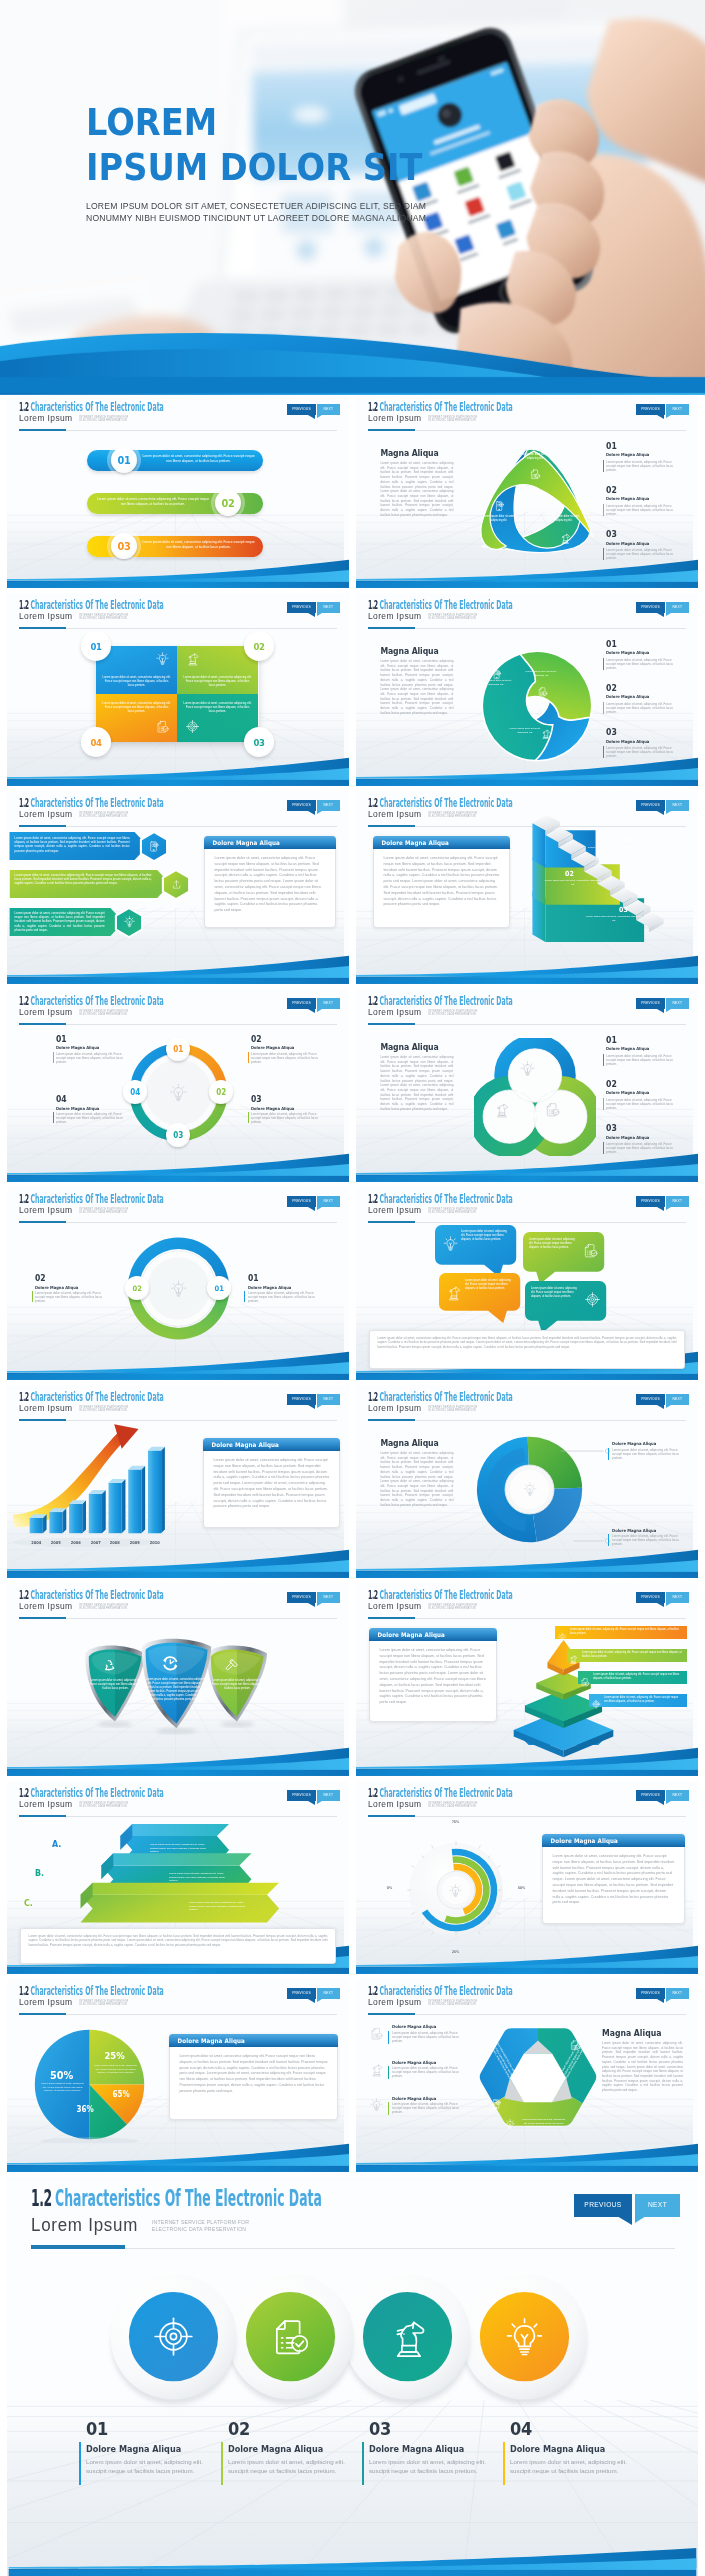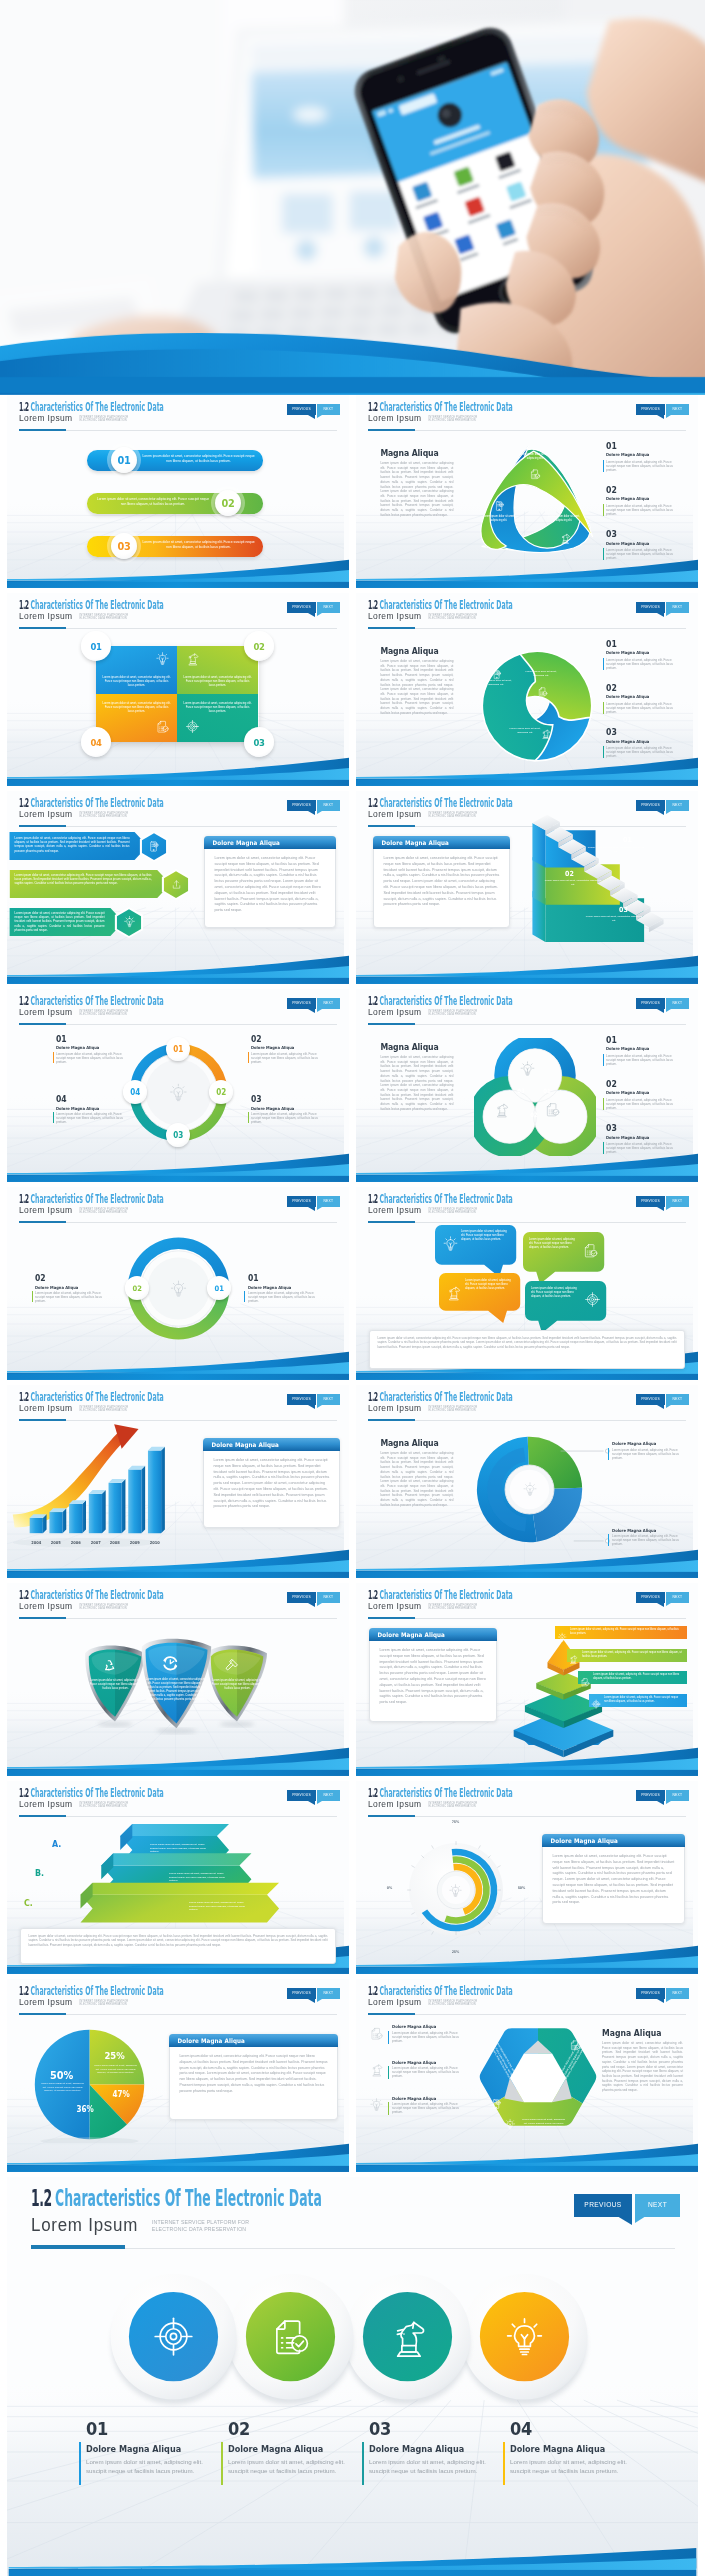--- a/index.html
+++ b/index.html
@@ -238,20 +238,26 @@
   <g filter="url(#midBlur)" opacity=".28">
     <path d="M574 118 Q600 108 622 128" stroke="#c9a08a" stroke-width="1.8" fill="none"></path>
     <path d="M578 170 Q608 162 630 182" stroke="#c9a08a" stroke-width="1.8" fill="none"></path>
     <path d="M572 224 Q602 218 624 240" stroke="#c9a08a" stroke-width="1.8" fill="none"></path>
   </g>
 
   <path d="M0 368 C 150 346 350 350 540 380 C 640 396 710 406 750 402 L750 420 L0 420 Z" fill="url(#wav1)"></path>
   <path d="M0 384 C 170 362 380 370 560 398 C 650 412 712 418 750 414 L750 420 L0 420 Z" fill="url(#wav2)"></path>
   <rect x="0" y="401" width="750" height="17" fill="#0d7cc6"></rect>
  </svg>
+      <div class="hero-title">
+        <div class="hl hl1">LOREM</div>
+        <div class="hl hl2">IPSUM DOLOR SIT</div>
+      </div>
+      <div class="hero-sub">LOREM IPSUM DOLOR SIT AMET, CONSECTETUER ADIPISCING ELIT, SED DIAM
+NONUMMY NIBH EUISMOD TINCIDUNT UT LAOREET DOLORE MAGNA ALIQUAM.</div>
     </div>
     <div class="slide" style="left:7px;top:395px;width:342px;height:193px;">
       <svg class="floor" viewBox="0 0 364 100" preserveAspectRatio="none">
   <defs>
           <linearGradient id="fg" x1="0" y1="0" x2="0" y2="1">
    <stop offset="0" stop-color="#ffffff" stop-opacity="0"></stop>
             <stop offset=".5" stop-color="#eef2f6" stop-opacity=".9"></stop>
    <stop offset="1" stop-color="#e4eaf0"></stop>
           </linearGradient>
         </defs>
@@ -2570,21 +2576,21 @@
             <stop offset="0" stop-color="#2fabe8"></stop>
             <stop offset="1" stop-color="#1380cb"></stop>
           </linearGradient>
         </defs>
         <path d="M 62.00 120.00 A 58 58 0 0 1 62.00 4.00
           L 62.00 62.00 A 0 0 0 0 0 62.00 62.00 Z" fill="url(#pg0)"></path>
   <ellipse cx="62" cy="122" rx="52" ry="4" fill="#cfd6dd" opacity=".35"></ellipse>
  </svg>
       <div style="position:absolute;left:30px;top:90px;width:49px;text-align:center;font-family:&quot;DejaVu Sans&quot;,sans-serif;font-stretch:condensed;font-weight:bold;font-size:10.8px;color:#fff;">50%</div>
       <div style="position:absolute;left:88px;top:71px;width:39px;text-align:center;font-family:&quot;DejaVu Sans&quot;,sans-serif;font-stretch:condensed;font-weight:bold;font-size:9.4px;color:#fff;">25%</div>
-      <div style="position:absolute;left:98px;top:111px;width:32px;text-align:center;font-family:&quot;DejaVu Sans&quot;,sans-serif;font-stretch:condensed;font-weight:bold;font-size:8px;color:#fff;">47%</div>
+      <div style="position:absolute;left:98px;top:111px;width:32px;text-align:center;font-family:&quot;DejaVu Sans&quot;,sans-serif;font-stretch:condensed;font-weight:bold;font-size:8px;color:#fff;">65%</div>
       <div style="position:absolute;left:62px;top:126px;width:32px;text-align:center;font-family:&quot;DejaVu Sans&quot;,sans-serif;font-stretch:condensed;font-weight:bold;font-size:8px;color:#fff;">36%</div>
       <div style="position:absolute;left:32px;top:103px;width:47px;font-size:2.5px;line-height:3.6px;color:#d9eefb;text-align:center;font-style:italic;font-family:&quot;Liberation Sans&quot;,sans-serif;">Lorem ipsum dolor sit amet, adipiscing elit. Fusce suscipit neque non libero aliquam, ut facilisis lacus pretium.</div>
       <div style="position:absolute;left:86px;top:85px;width:45px;font-size:2.5px;line-height:3.6px;color:#f0f7e0;text-align:center;font-style:italic;font-family:&quot;Liberation Sans&quot;,sans-serif;">Lorem ipsum dolor sit amet, adipiscing elit. Fusce suscipit neque non libero aliquam, ut facilisis lacus pretium.</div>
       <div class="card" style="left:162px;top:55px;width:169px;height:86px;border-radius:3.8px;">
         <div class="cardhdr" style="height:13px;padding-left:8.5px;font-size:6.2px;letter-spacing:0.1px;border-radius:3.8px 3.8px 0 0;">Dolore Magna Aliqua</div>
         <div class="bodytxt" style="position:absolute;left:9.4px;right:9.4px;top:19px;font-size:3.5px;line-height:5.8px;text-align:left;">Lorem ipsum dolor sit amet, consectetur adipiscing elit. Fusce suscipit neque non libero aliquam, ut facilisis lacus pretium. Sed imperdiet tincidunt velit laoreet facilisis. Praesent tempus ipsum suscipit, dictum nulla a, sagittis sapien. Curabitur a nisl facilisis lectus posuere pharetra porta sed neque. Lorem ipsum dolor sit amet, consectetur adipiscing elit. Fusce suscipit neque non libero aliquam, ut facilisis lacus pretium. Sed imperdiet tincidunt velit laoreet facilisis. Praesent tempus ipsum suscipit, dictum nulla a, sagittis sapien. Curabitur a nisl facilisis lectus posuere pharetra porta sed neque.</div>
       </div>
     </div>
     <div class="slide" style="left:356px;top:1979px;width:342px;height:193px;">
       <svg class="floor" viewBox="0 0 364 100" preserveAspectRatio="none">

